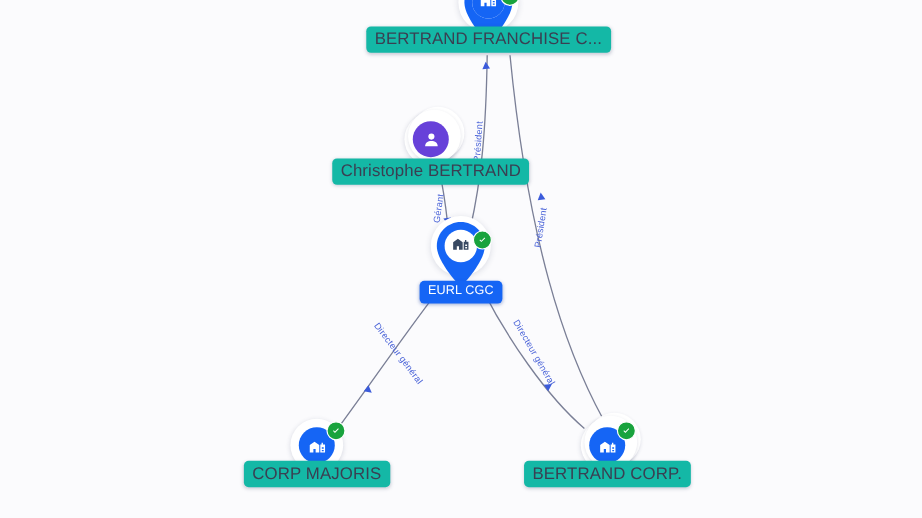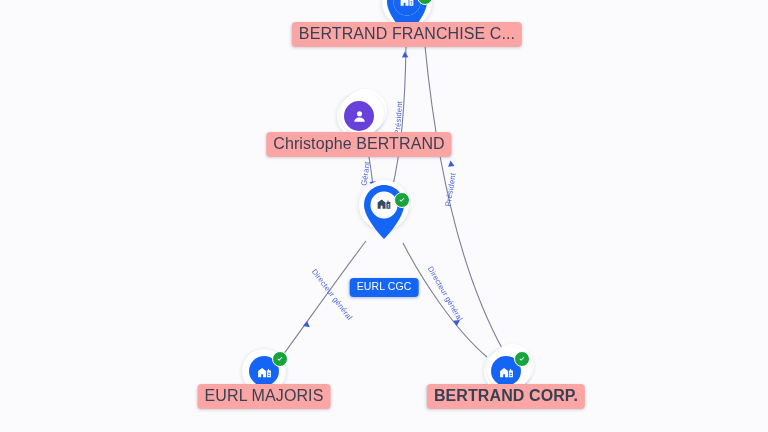--- a/index.html
+++ b/index.html
@@ -112,25 +112,25 @@
     align-items: center;
     justify-content: center;
     z-index: 6;
   }
   .check-badge svg { display: block; }
 
   
   .node-label {
     position: absolute;
     transform: translate(-50%, 0);
-    background: #fca5a5;
+    background: #14b8a6;
     border-radius: 4px;
     box-shadow: 0 1px 3px rgba(40,50,90,.22);
     padding: 3px 7px 4px 7px;
-    font-size: 16px;
+    font-size: 14px;
     color: #3a3f52;
     white-space: nowrap;
     letter-spacing: .1px;
     line-height: 1.1;
   }
   .node-label.selected {
     background: #1565f5;
     color: #ffffff;
     box-shadow: 0 1px 3px rgba(20,60,160,.35);
     font-size: 10.5px;
@@ -226,42 +226,42 @@
             <span style="position:absolute;left:34px;top:9px;">
               <span class="check-badge">
                 <svg width="8" height="8" viewBox="0 0 24 24">
                   <path fill="#ffffff" d="M9.4 17.2 4.6 12.4l1.7-1.7 3.1 3.1 7.9-7.9 1.7 1.7z"></path>
                 </svg>
               </span>
             </span>
           </div>
         </div>
       </div>
-      <div class="node-label selected" style="left: 384px; top: 234px; margin-top: 44px;">EURL CGC</div>
+      <div class="node-label selected" style="left: 384px; top: 234px;">EURL CGC</div>
       <div class="node" style="left: 264px; top: 371px;">
         <div class="node-visual" style="transform: translate(-50%, -50%);">
           <div class="round-node">
             <span class="icon-circle">
               <svg width="17" height="17" viewBox="0 0 24 24">
                 <path fill="#ffffff" d="M3 20V11.2L8.6 7.1L14.2 11.2V20H9.9v-4.1H7.3V20H3z"></path>
                 <path fill="#ffffff" d="M15.4 20V10.6h1.5V8.4h1.6v2.2H21V20h-5.6zm1.8-1.6h2.2v-1.6h-2.2v1.6zm0-3h2.2v-1.6h-2.2v1.6z"></path>
                 <circle fill="#ffffff" cx="8.6" cy="11.6" r="1.5"></circle>
               </svg>
             </span>
             <span style="position:absolute;left:30px;top:2px;">
               <span class="check-badge">
                 <svg width="8" height="8" viewBox="0 0 24 24">
                   <path fill="#ffffff" d="M9.4 17.2 4.6 12.4l1.7-1.7 3.1 3.1 7.9-7.9 1.7 1.7z"></path>
                 </svg>
               </span>
             </span>
           </div>
         </div>
       </div>
-      <div class="node-label" style="left: 264px; top: 384px;">EURL MAJORIS</div>
+      <div class="node-label" style="left: 264px; top: 384px;">CORP MAJORIS</div>
       <div class="node" style="left: 506px; top: 371px;">
         <div class="node-visual" style="transform: translate(-50%, -50%);">
           <div class="round-node">
             <span class="stack-card stack-1"></span>
             <span class="stack-card stack-2"></span>
             <span class="icon-circle">
               <svg width="17" height="17" viewBox="0 0 24 24">
                 <path fill="#ffffff" d="M3 20V11.2L8.6 7.1L14.2 11.2V20H9.9v-4.1H7.3V20H3z"></path>
                 <path fill="#ffffff" d="M15.4 20V10.6h1.5V8.4h1.6v2.2H21V20h-5.6zm1.8-1.6h2.2v-1.6h-2.2v1.6zm0-3h2.2v-1.6h-2.2v1.6z"></path>
                 <circle fill="#ffffff" cx="8.6" cy="11.6" r="1.5"></circle>
@@ -270,16 +270,16 @@
             <span style="position:absolute;left:30px;top:2px;">
               <span class="check-badge">
                 <svg width="8" height="8" viewBox="0 0 24 24">
                   <path fill="#ffffff" d="M9.4 17.2 4.6 12.4l1.7-1.7 3.1 3.1 7.9-7.9 1.7 1.7z"></path>
                 </svg>
               </span>
             </span>
           </div>
         </div>
       </div>
-      <div class="node-label" style="left: 506px; top: 384px; font-weight: bold;">BERTRAND CORP.</div>
+      <div class="node-label" style="left: 506px; top: 384px;">BERTRAND CORP.</div>
     </div>
 
 </div>
 
 </body></html>

